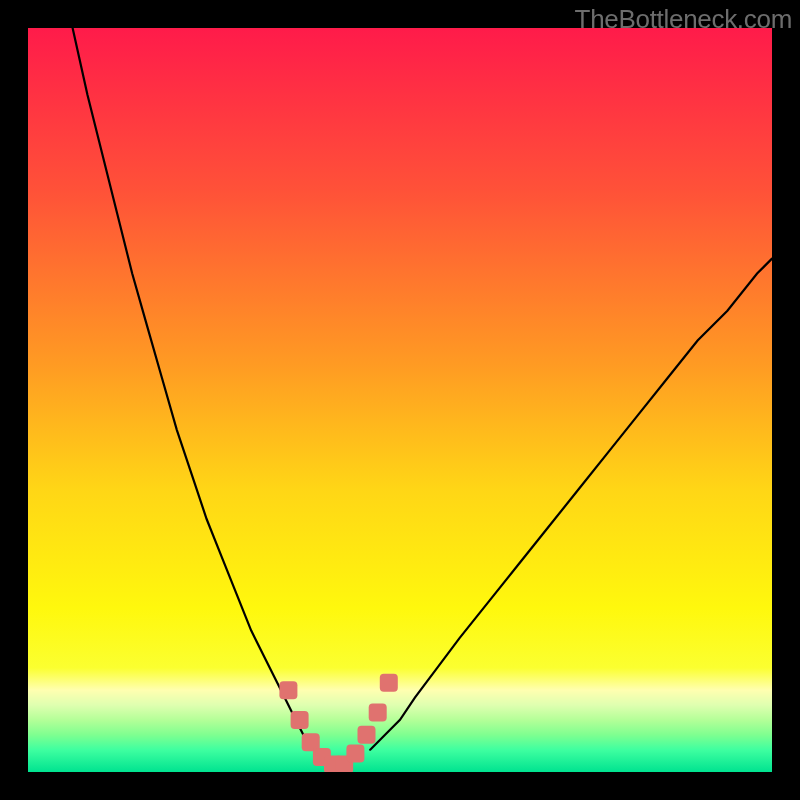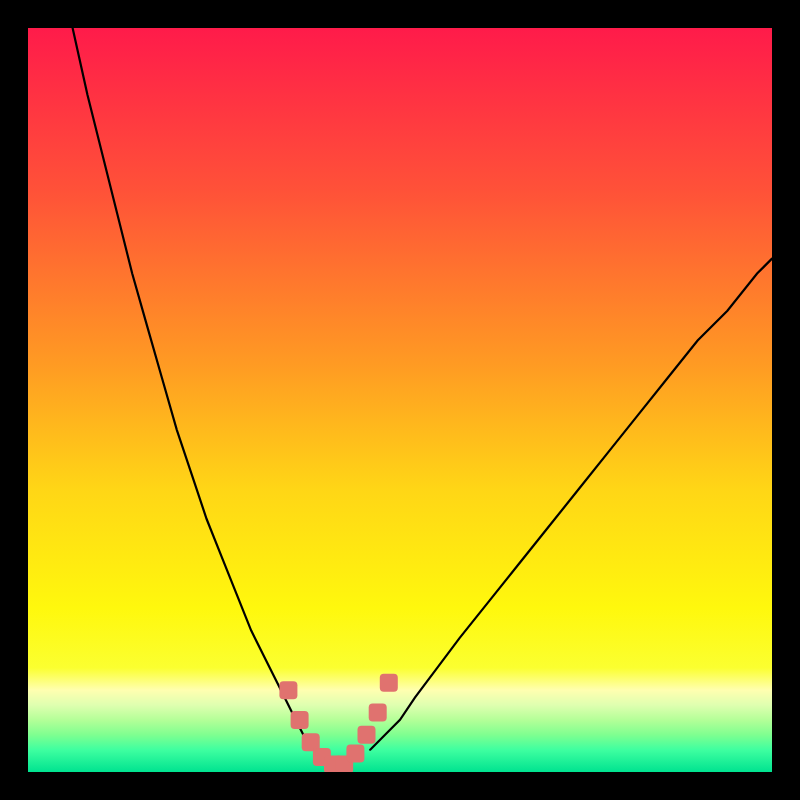--- a/index.html
+++ b/index.html
@@ -31,20 +31,21 @@
     color: #6d6d6d;
     font-size: 26px;
     font-weight: 500;
     letter-spacing: -0.3px;
   }
 </style>
 </head>
 <body>
 
 <div class="outer">
+  <div class="attribution">TheBottleneck.com</div>
 
   <svg class="plot" viewBox="0 0 744 744" preserveAspectRatio="none">
     <defs>
       <linearGradient id="bg-grad" x1="0" y1="0" x2="0" y2="1">
           <stop offset="0.00%" stop-color="#ff1b4a"></stop>
           <stop offset="22.00%" stop-color="#ff5238"></stop>
           <stop offset="45.00%" stop-color="#ff9a23"></stop>
           <stop offset="62.00%" stop-color="#ffd616"></stop>
           <stop offset="78.00%" stop-color="#fff80d"></stop>
           <stop offset="86.00%" stop-color="#fbff30"></stop>

